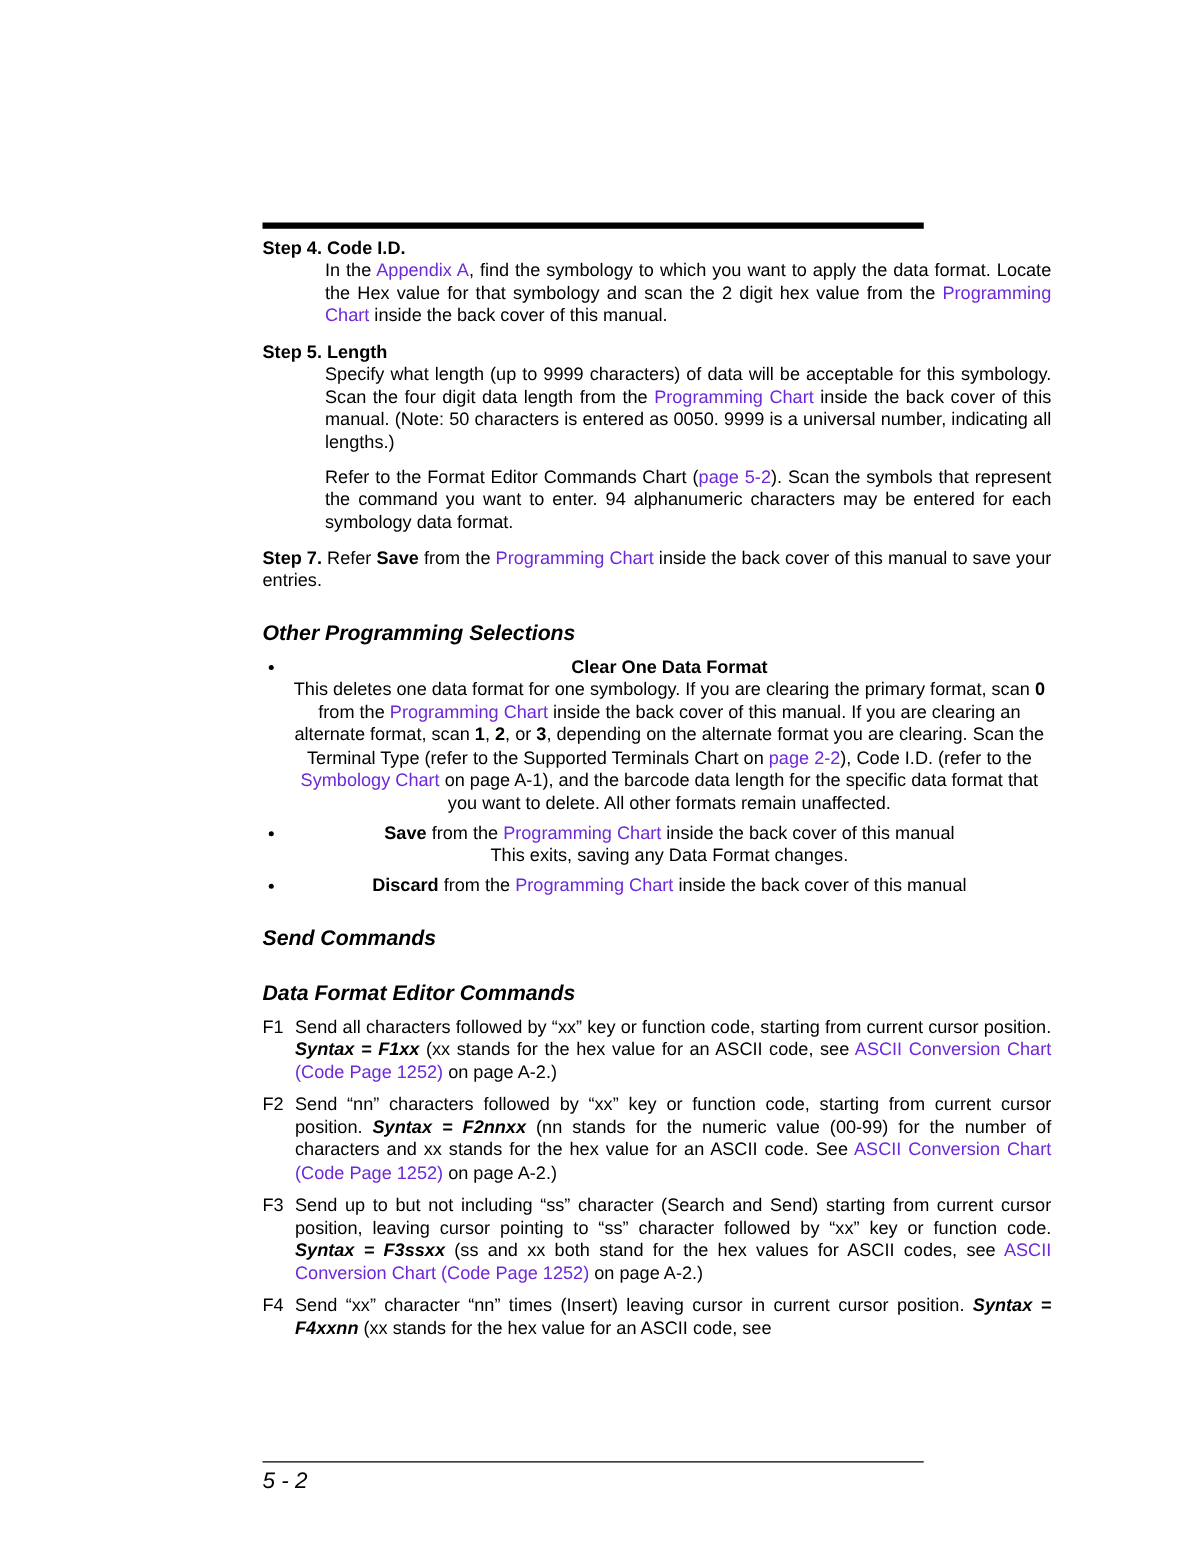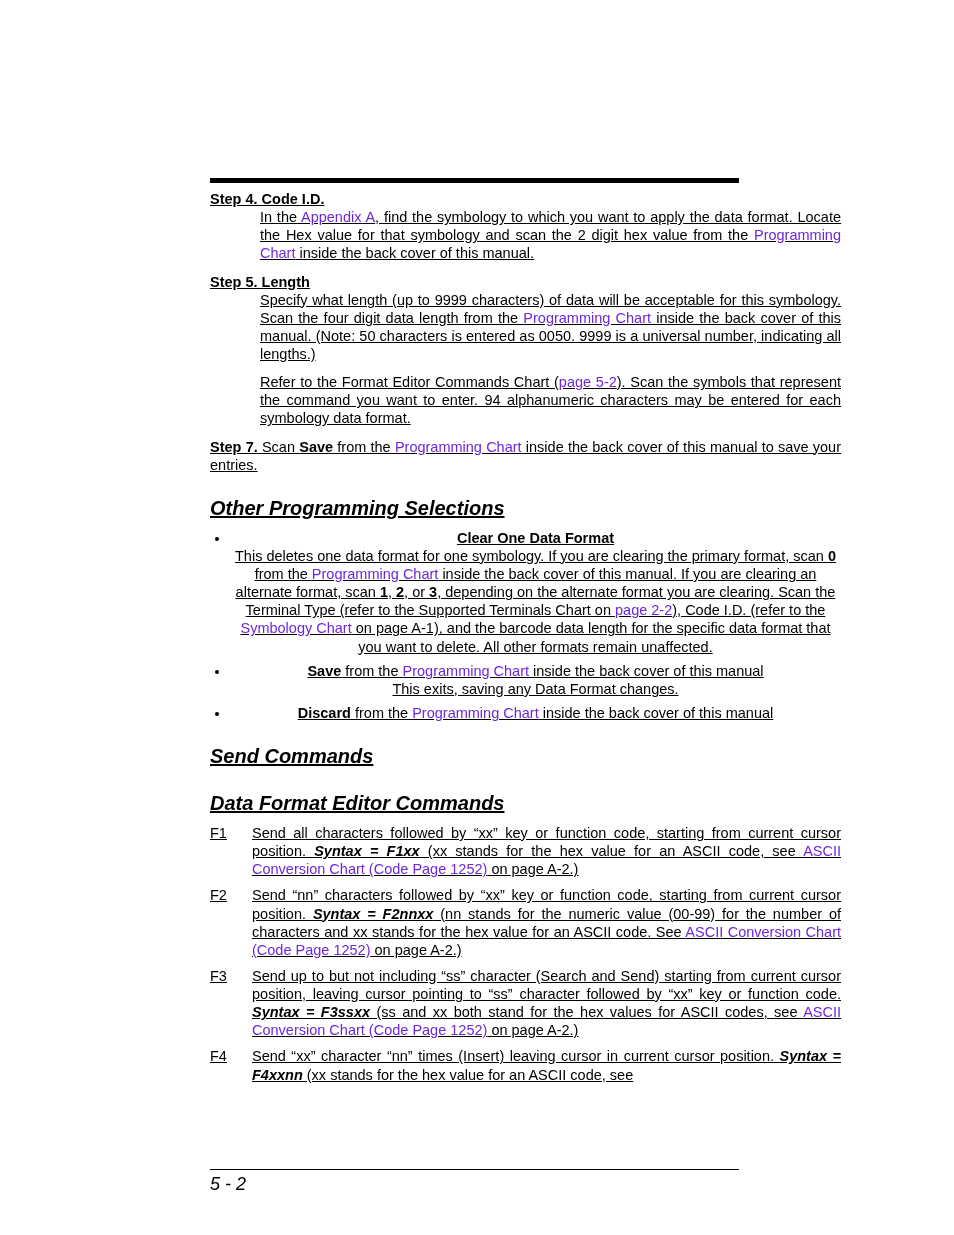--- a/index.html
+++ b/index.html
@@ -9,46 +9,45 @@
     color: #000;
     font-size: 14.5px;
     line-height: 1.25;
   }
   .page {
     width: 954px;
     height: 1235px;
     position: relative;
     box-sizing: border-box;
     padding: 190px 113px 0 210px;
-    text-decoration: underline;
   }
   .rule {
     position: absolute;
     left: 210px;
     right: 215px;
     top: 178px;
     height: 5px;
     background: #000;
   }
   .step {
     margin: 0 0 10px 0;
   }
   .step .hdr { font-weight: bold; }
   .step .body {
     padding-left: 50px;
   }
   .heading {
     font-style: italic;
     font-weight: bold;
-    font-size: 20px;
+    font-size: 17px;
     margin: 22px 0 8px 0;
   }
   .bullets { margin: 0; padding: 0 0 0 20px; }
   .bullets > li { margin: 0 0 6px 0; padding-left: 0; text-align: center; }
-  .cmd { display: flex; margin: 0 0 8px 0; gap: 16px; }
+  .cmd { display: flex; margin: 0 0 8px 0; }
   .cmd .tag { flex: 0 0 26px; }
   .cmd .txt { flex: 1; }
   a.link { color: #6d28d9; text-decoration: none; }
   .footer-rule {
     position: absolute;
     left: 210px;
     right: 215px;
     bottom: 65px;
     border-top: 1px solid #000;
   }
@@ -85,21 +84,21 @@
       </div>
     </div>
 
     <div class="step">
       <div class="body">
         <span>Refer to the Format Editor Commands Chart (</span><a class="link">page 5-2</a><span>).  Scan the symbols that represent the command you want to enter.  94 alphanumeric characters may be entered for each symbology data format.</span>
       </div>
     </div>
 
     <div class="step step7">
-      <span class="hdr">Step 7.</span><span>  Scan </span><span class="b">Save</span><span> from the </span><a class="link">Programming Chart</a><span> inside the back cover of this manual to save your entries.</span>
+      <span class="hdr">Step 7.</span><span>  Refer </span><span class="b">Save</span><span> from the </span><a class="link">Programming Chart</a><span> inside the back cover of this manual to save your entries.</span>
     </div>
 
     <div class="heading">Other Programming Selections</div>
     <ul class="bullets">
       <li>
         <span class="b">Clear One Data Format</span><br>
         <span>This deletes one data format for one symbology.   If you are clearing the primary format, scan </span><span class="b">0</span><span> from the </span><a class="link">Programming Chart</a><span> inside the back cover of this manual.  If you are clearing an alternate format, scan </span><span class="b">1</span><span>, </span><span class="b">2</span><span>, or </span><span class="b">3</span><span>, depending on the alternate format you are clearing.  Scan the Terminal Type (refer to the Supported Terminals Chart on </span><a class="link">page 2-2</a><span>), Code I.D. (refer to the </span><a class="link">Symbology Chart</a><span> on page A-1), and the barcode data length for the specific data format that you want to delete.  All other formats remain unaffected.</span>
       </li>
       <li>
         <span class="b">Save</span><span> from the </span><a class="link">Programming Chart</a><span> inside the back cover of this manual</span><br>

